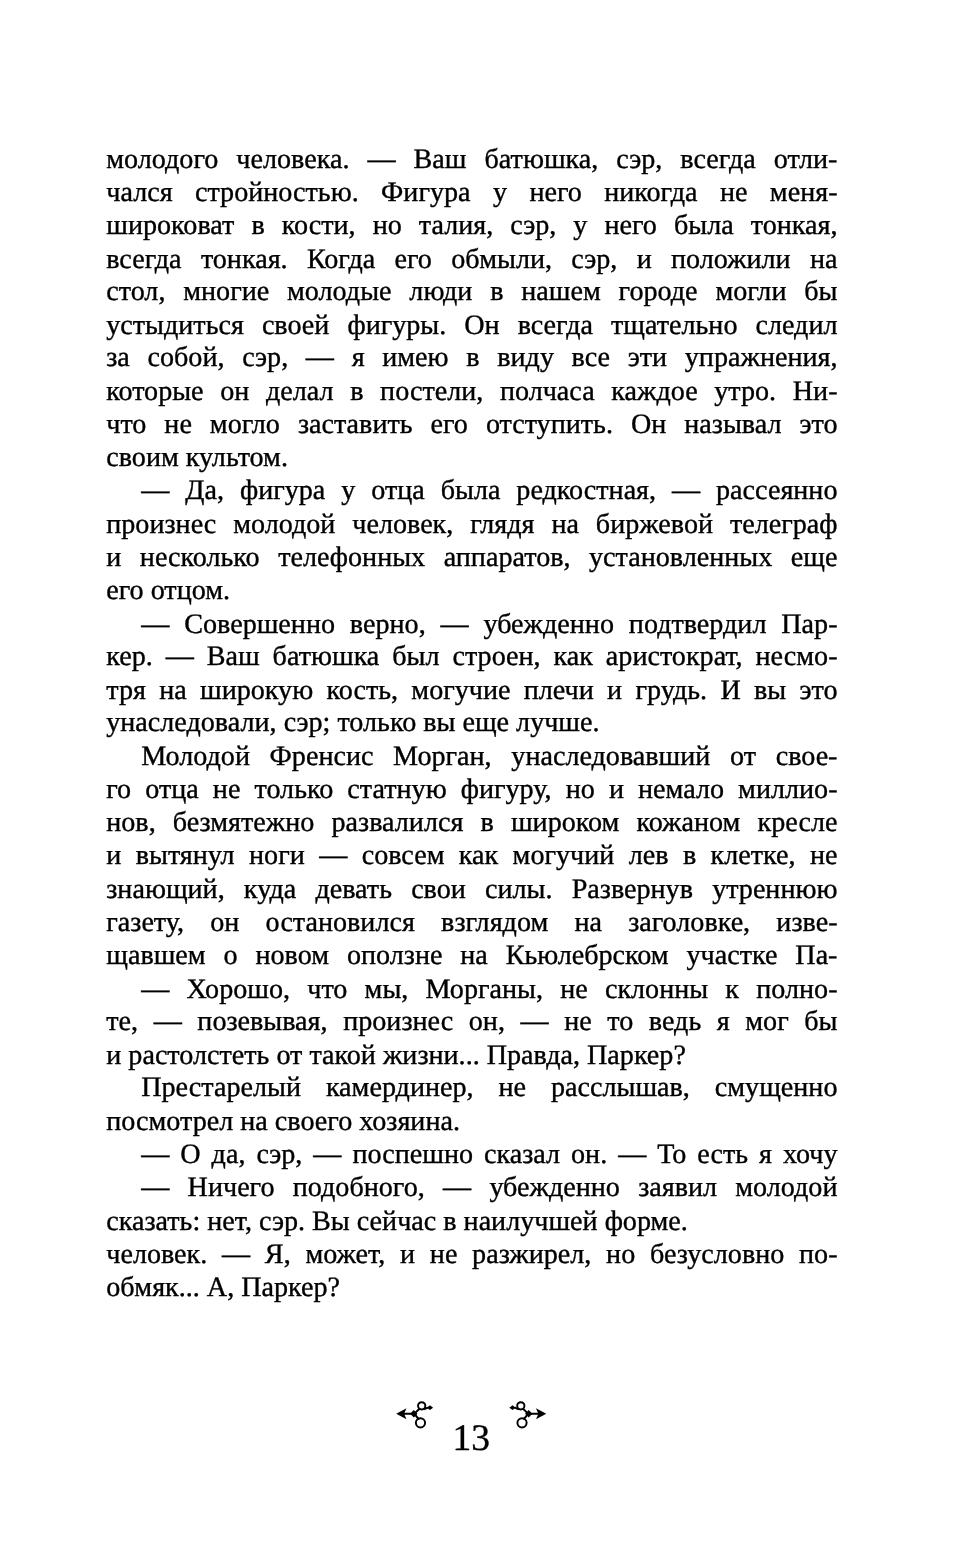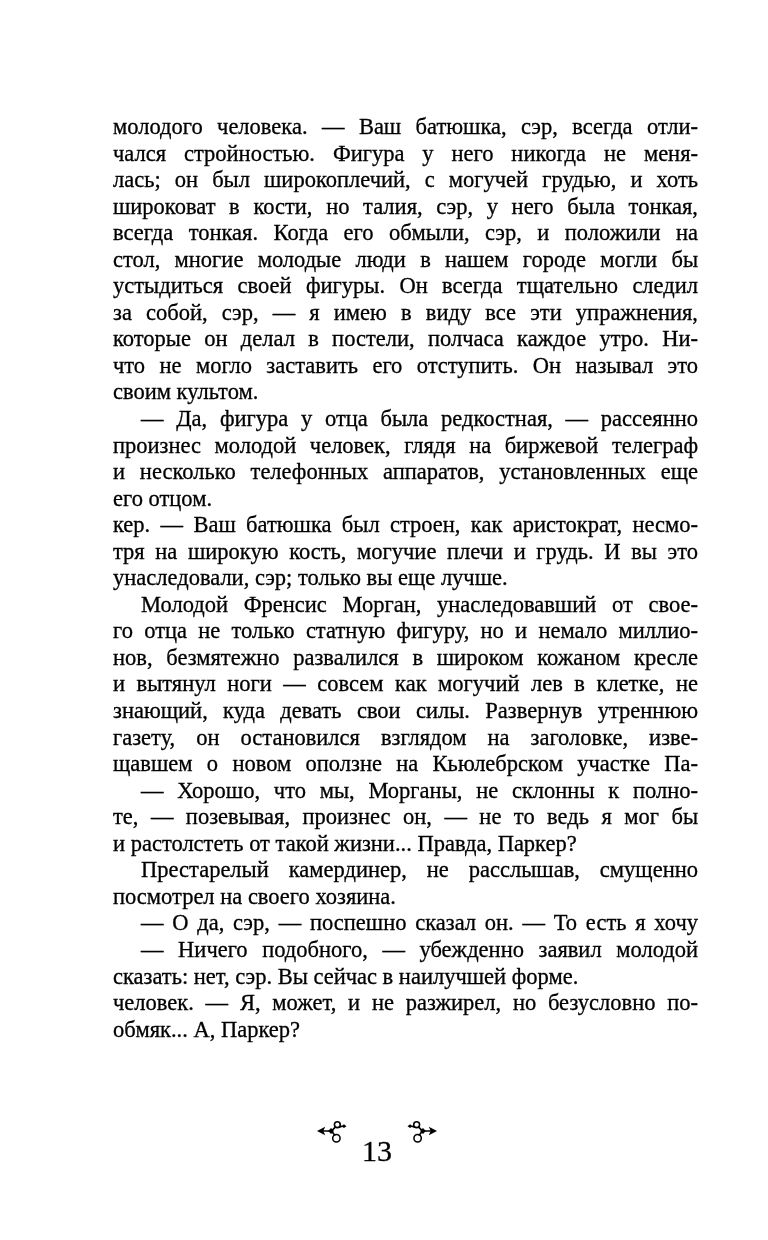--- a/index.html
+++ b/index.html
@@ -18,21 +18,20 @@
     font-family: "Liberation Serif", "DejaVu Serif", serif;
     overflow: hidden;
   }
   .text-block {
     position: absolute;
     left: 85px;
     top: 114px;
     width: 585px;
     font-size: 22.5px;
     line-height: 26.55px;
-    margin-left: 28px;
     -webkit-text-stroke: 0.3px currentColor;
   }
   .line {
     text-align: justify;
     text-align-last: justify;
     white-space: nowrap;
     height: 26.55px;
   }
   .line.para-end {
     text-align-last: left;
@@ -65,33 +64,33 @@
   .ornament.right svg { transform: scaleX(-1); }
 </style>
 </head>
 <body>
 
 <div class="page">
 
   <main class="text-block">
       <div class="line">молодого человека. — Ваш батюшка, сэр, всегда отли-</div>
       <div class="line">чался стройностью. Фигура у него никогда не меня-</div>
-      <div class="line">лась; он был широкоплечий, с могучей грудью, и хоть</div>
       <div class="line">широковат в кости, но талия, сэр, у него была тонкая,</div>
       <div class="line">всегда тонкая. Когда его обмыли, сэр, и положили на</div>
       <div class="line">стол, многие молодые люди в нашем городе могли бы</div>
       <div class="line">устыдиться своей фигуры. Он всегда тщательно следил</div>
       <div class="line">за собой, сэр, — я имею в виду все эти упражнения,</div>
       <div class="line">которые он делал в постели, полчаса каждое утро. Ни-</div>
       <div class="line">что не могло заставить его отступить. Он называл это</div>
       <div class="line para-end">своим культом.</div>
       <div class="line para-start">— Да, фигура у отца была редкостная, — рассеянно</div>
       <div class="line">произнес молодой человек, глядя на биржевой телеграф</div>
       <div class="line">и несколько телефонных аппаратов, установленных еще</div>
       <div class="line para-end">его отцом.</div>
+      <div class="line para-start">— Совершенно верно, — убежденно подтвердил Пар-</div>
       <div class="line">кер. — Ваш батюшка был строен, как аристократ, несмо-</div>
       <div class="line">тря на широкую кость, могучие плечи и грудь. И вы это</div>
       <div class="line para-end">унаследовали, сэр; только вы еще лучше.</div>
       <div class="line para-start">Молодой Френсис Морган, унаследовавший от свое-</div>
       <div class="line">го отца не только статную фигуру, но и немало миллио-</div>
       <div class="line">нов, безмятежно развалился в широком кожаном кресле</div>
       <div class="line">и вытянул ноги — совсем как могучий лев в клетке, не</div>
       <div class="line">знающий, куда девать свои силы. Развернув утреннюю</div>
       <div class="line">газету, он остановился взглядом на заголовке, изве-</div>
       <div class="line">щавшем о новом оползне на Кьюлебрском участке Па-</div>

